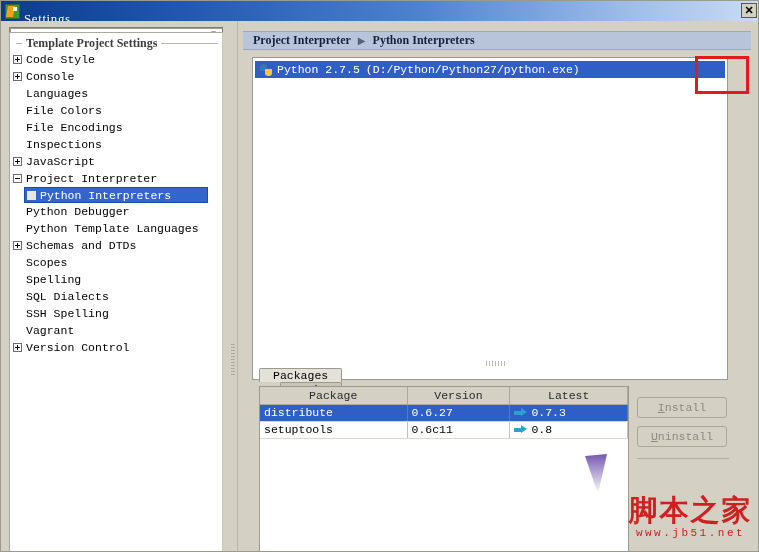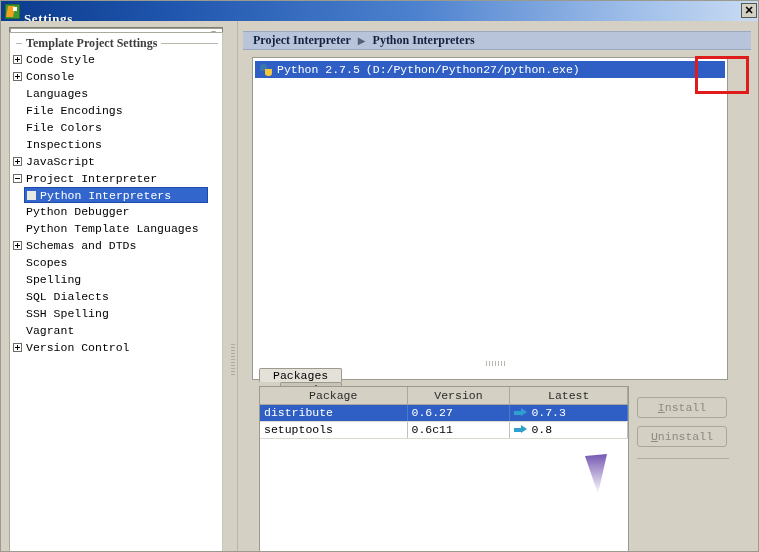--- a/index.html
+++ b/index.html
@@ -39,21 +39,21 @@
   }
   #app-icon .orange {
     position: absolute; left: 2px; top: 2px; width: 7px; height: 11px;
     background: #f3a01c; transform: skewX(-10deg);
   }
   #app-icon .white {
     position: absolute; left: 8px; top: 3px; width: 4px; height: 4px;
     background: #ffffff;
   }
   #title-text {
-    color: #ffffff; font-weight: bold; font-size: 13px;
+    color: #ffffff; font-weight: normal; font-size: 13px;
     letter-spacing: 0.6px;
     text-shadow: 1px 1px 0 rgba(0,0,0,0.35);
     font-family: "Liberation Serif", "DejaVu Serif", serif;
     margin-top: 16px;
   }
   #close-button {
     position: absolute; right: 3px; top: 2px;
     width: 16px; height: 15px;
     background: #d4d0c4;
     border: 1px solid #55584f;
@@ -355,25 +355,25 @@
         <div class="tree-row">
           <span class="expander plus"></span>
           <span>Console</span>
         </div>
         <div class="tree-row">
           <span class="expander none"></span>
           <span>Languages</span>
         </div>
         <div class="tree-row">
           <span class="expander none"></span>
+          <span>File Colors</span>
+        </div>
+        <div class="tree-row">
+          <span class="expander none"></span>
           <span>File Encodings</span>
-        </div>
-        <div class="tree-row">
-          <span class="expander none"></span>
-          <span>File Colors</span>
         </div>
         <div class="tree-row">
           <span class="expander none"></span>
           <span>Inspections</span>
         </div>
         <div class="tree-row">
           <span class="expander plus"></span>
           <span>JavaScript</span>
         </div>
         <div class="tree-row">
@@ -509,14 +509,18 @@
   <svg id="cursor-art" viewBox="0 0 26 48">
     <defs>
       <linearGradient id="cg" x1="0" y1="0" x2="0" y2="1">
         <stop offset="0" stop-color="#6e4fae" stop-opacity="0.95"></stop>
         <stop offset="1" stop-color="#6e4fae" stop-opacity="0"></stop>
       </linearGradient>
     </defs>
     <polygon points="24,0 2,2 15,40" fill="url(#cg)"></polygon>
   </svg>
 
+  <div id="watermark">
+    <div id="wm-cn">脚本之家</div>
+    <div id="wm-url">www.jb51.net</div>
+  </div>
 
 </div>
 
 </body></html>

